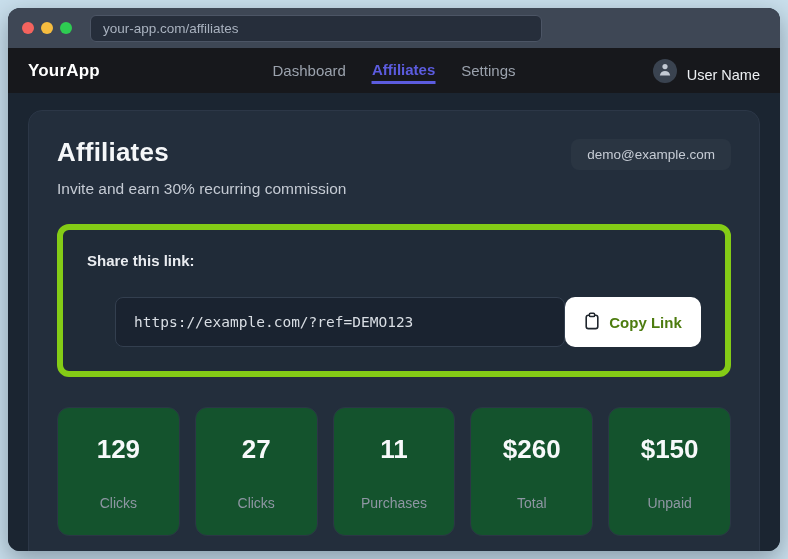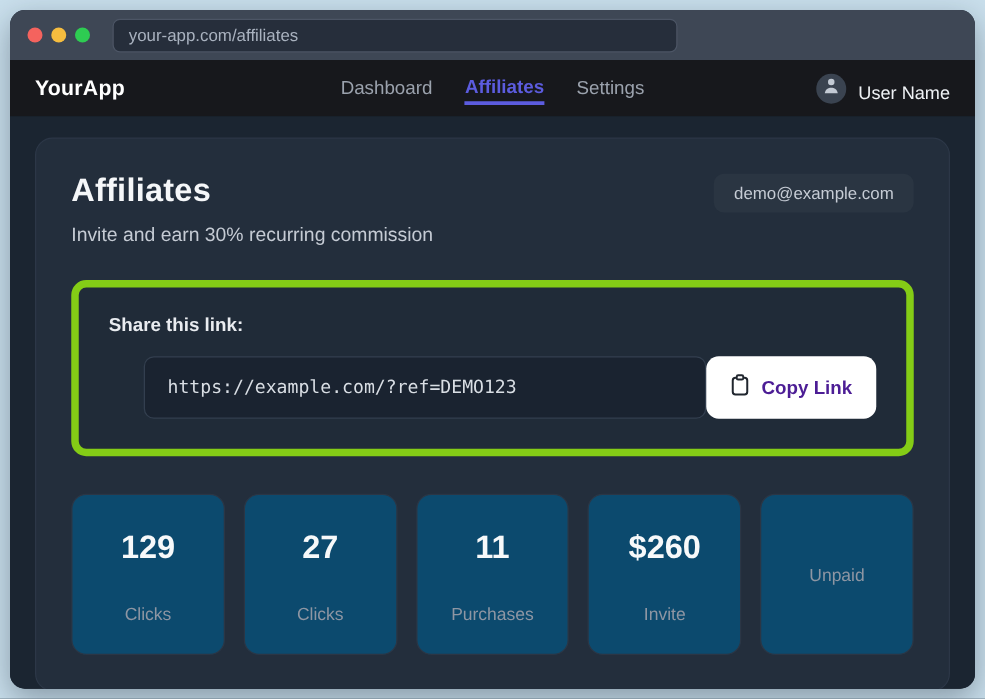--- a/index.html
+++ b/index.html
@@ -125,21 +125,21 @@
   
   .share-box {
     margin-top: 26px;
     background: #202b38;
     border: 6px solid #84cc16;
     border-radius: 12px;
     padding: 22px 24px 24px 24px;
   }
   .share-label { color: #e9ecf0; font-size: 15px; font-weight: 700; }
   .share-row {
-    margin-top: 16px;
+    margin-top: 28px;
     display: flex;
     padding-left: 28px;
   }
   .url-box {
     flex: 1;
     height: 50px;
     background: #1a2330;
     border: 1px solid #333f4f;
     border-radius: 8px;
     display: flex;
@@ -154,36 +154,36 @@
   .copy-btn {
     width: 136px;
     height: 50px;
     background: #ffffff;
     border: none;
     border-radius: 10px;
     display: flex;
     align-items: center;
     justify-content: center;
     gap: 9px;
-    color: #4c1d95;
+    color: #4d7c0f;
     font-family: "Liberation Sans", sans-serif;
     font-size: 15px;
     font-weight: 700;
     cursor: pointer;
   }
   .copy-btn svg { flex: 0 0 auto; }
   
   .stats {
     margin-top: 30px;
     display: grid;
     grid-template-columns: repeat(5, 1fr);
     gap: 15px;
   }
   .stat-card {
-    background: #0c4a6e;
+    background: #14532d;
     border: 1px solid #2b3645;
     border-radius: 12px;
     text-align: center;
     padding: 26px 6px 24px 6px;
   }
   .stat-value { color: #f7f9fa; font-size: 26px; font-weight: 800; }
   .stat-label { color: #8e96a3; font-size: 14px; margin-top: 30px; }
 </style>
 </head>
 <body>
@@ -256,22 +256,23 @@
         <div class="stat-card">
           <div class="stat-value">27</div>
           <div class="stat-label">Clicks</div>
         </div>
         <div class="stat-card">
           <div class="stat-value">11</div>
           <div class="stat-label">Purchases</div>
         </div>
         <div class="stat-card">
           <div class="stat-value">$260</div>
-          <div class="stat-label">Invite</div>
-        </div>
-        <div class="stat-card">
+          <div class="stat-label">Total</div>
+        </div>
+        <div class="stat-card">
+          <div class="stat-value">$150</div>
           <div class="stat-label">Unpaid</div>
         </div>
       </div>
 
     </div>
   </div>
 </div>
 
 </body></html>

